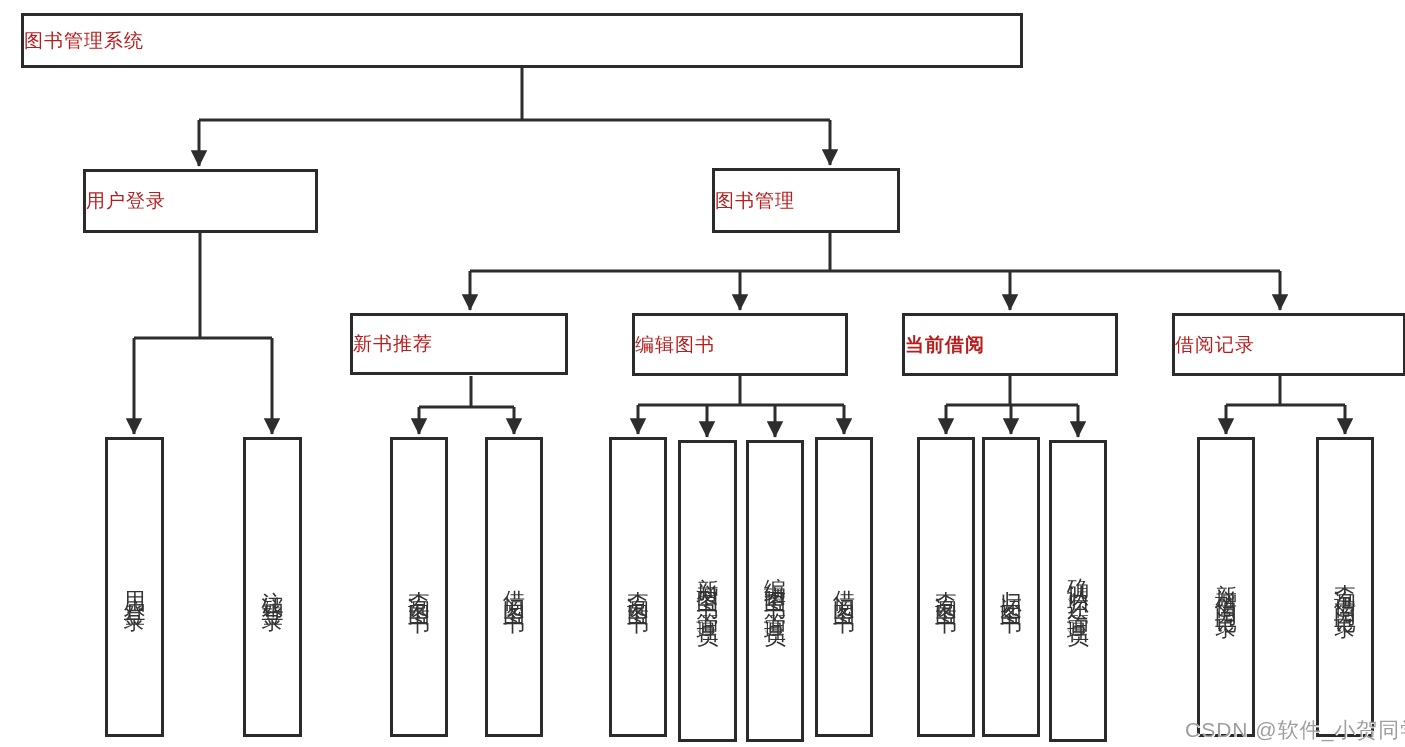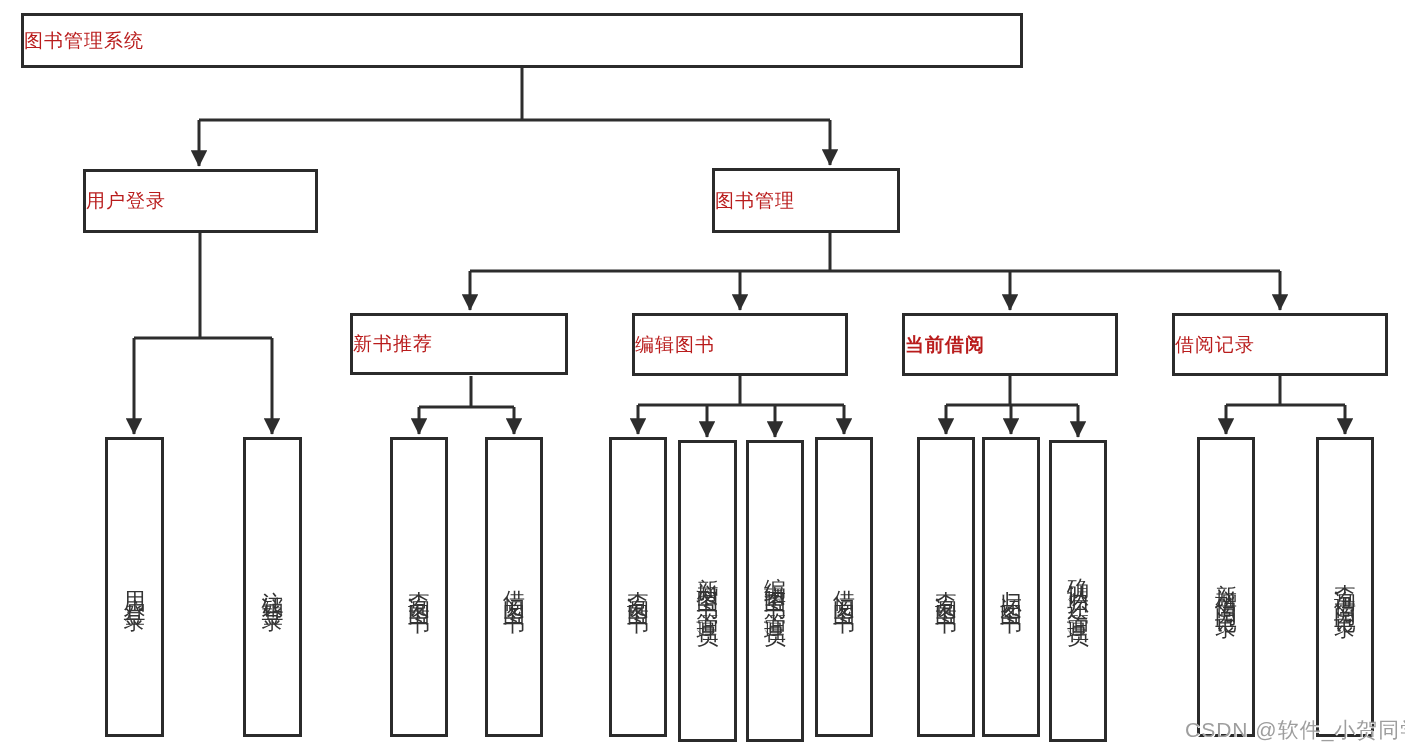--- a/index.html
+++ b/index.html
@@ -47,21 +47,21 @@
     line-height: 1;
   }
 
   
   .root-box   { left: 21px;   top: 13px;  width: 1002px; height: 55px; }
   .l2-user    { left: 83px;   top: 169px; width: 235px;  height: 64px; }
   .l2-book    { left: 712px;  top: 168px; width: 188px;  height: 65px; }
   .l3-rec     { left: 350px;  top: 313px; width: 218px;  height: 62px; }
   .l3-bor     { left: 632px;  top: 313px; width: 216px;  height: 63px; }
   .l3-cur     { left: 902px;  top: 313px; width: 216px;  height: 63px; font-weight: bold; }
-  .l3-rcd     { left: 1172px; top: 313px; width: 216px;  height: 63px; }
+  .l3-rcd     { left: 1172px; top: 313px; width: 234px;  height: 63px; }
 
   .lf-u1 { left: 105px;  top: 437px; width: 59px; height: 300px; }
   .lf-u2 { left: 243px;  top: 437px; width: 59px; height: 300px; }
   .lf-r1 { left: 390px;  top: 437px; width: 58px; height: 300px; }
   .lf-r2 { left: 485px;  top: 437px; width: 58px; height: 300px; }
   .lf-b1 { left: 609px;  top: 437px; width: 58px; height: 300px; }
   .lf-b2 { left: 678px;  top: 440px; width: 59px; height: 302px; }
   .lf-b3 { left: 746px;  top: 440px; width: 58px; height: 302px; }
   .lf-b4 { left: 815px;  top: 437px; width: 58px; height: 300px; }
   .lf-c1 { left: 917px;  top: 437px; width: 58px; height: 300px; }

